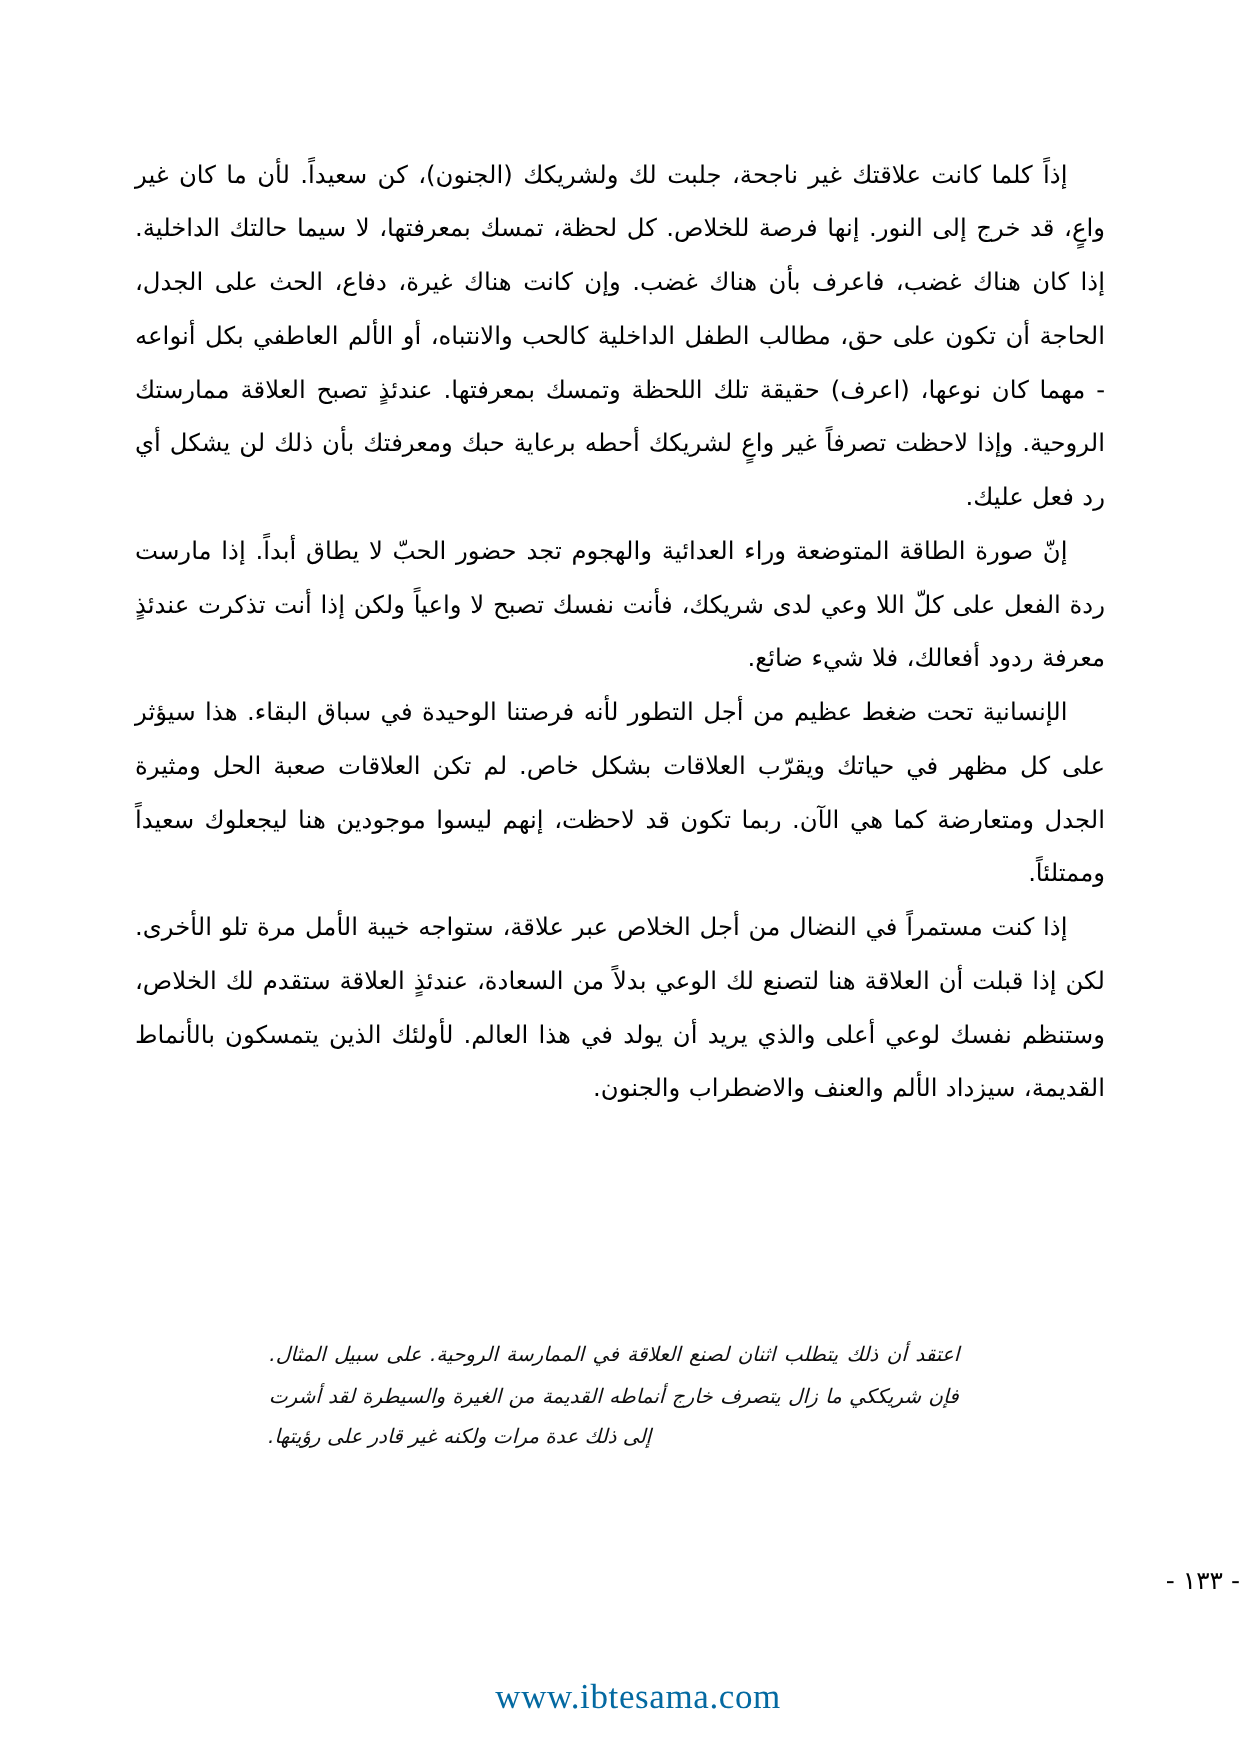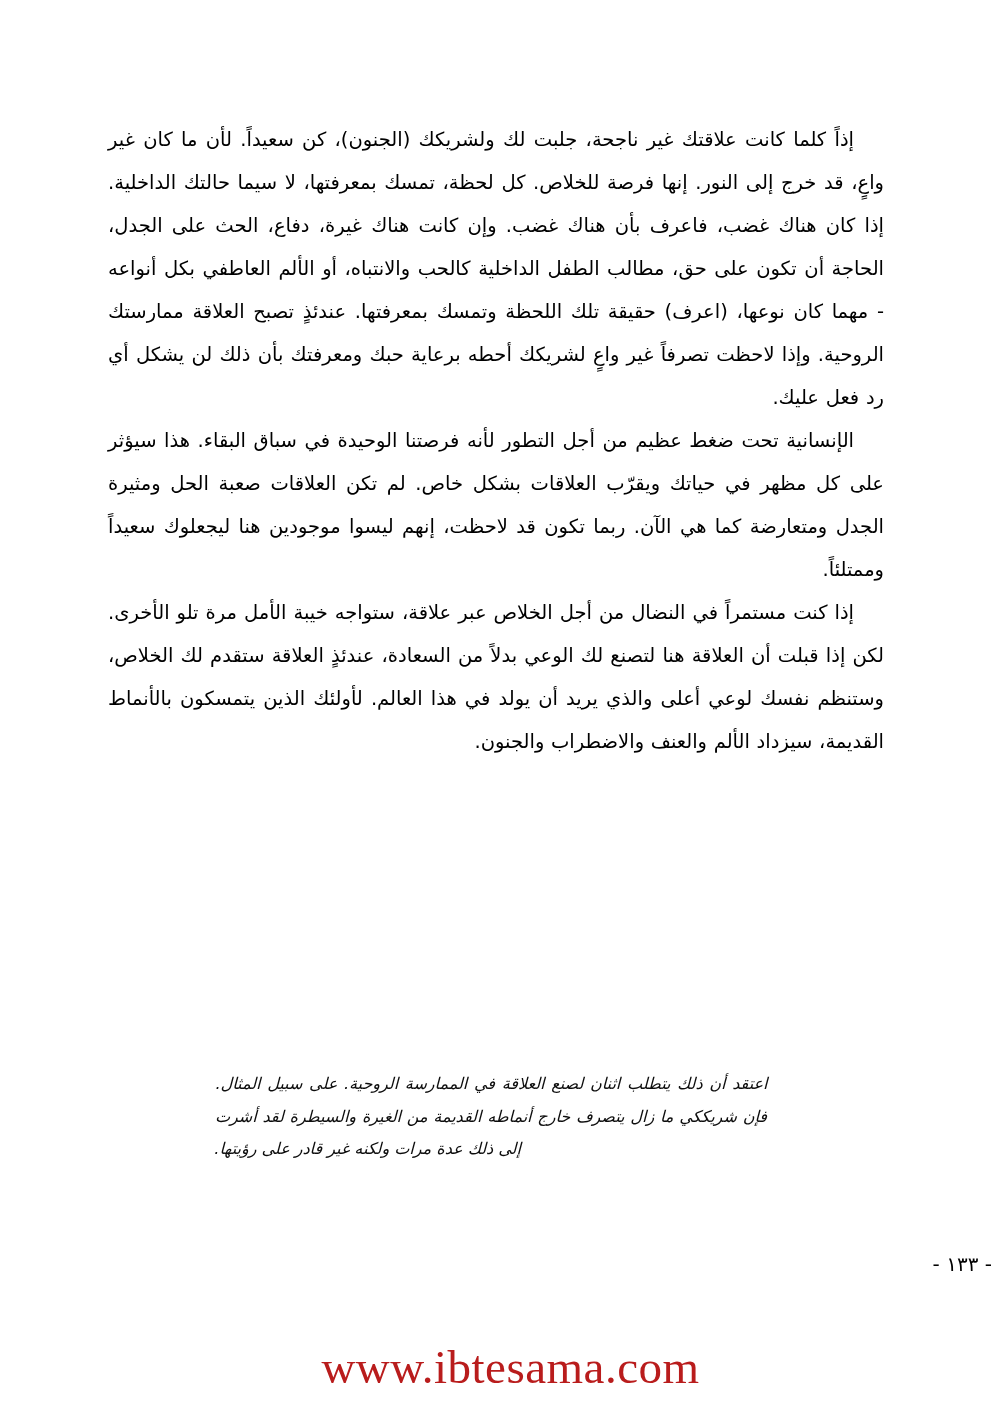--- a/index.html
+++ b/index.html
@@ -80,35 +80,36 @@
   }
 
   .watermark {
     position: absolute;
     top: 1344px;
     left: 0;
     right: 0;
     text-align: center;
     direction: ltr;
     font-family: "Liberation Serif", "DejaVu Serif", serif;
-    font-size: 47px;
-    color: #b91c1c;
+    font-size: 28px;
+    color: #0369a1;
     letter-spacing: 0.5px;
     line-height: 1;
     white-space: nowrap;
     margin-left: 29px;
   }
 </style>
 </head>
 <body>
 
 <div class="page">
 
   <div class="content">
     <p class="para">إذاً كلما كانت علاقتك غير ناجحة، جلبت لك ولشريكك (الجنون)، كن سعيداً. لأن ما كان غير واعٍ، قد خرج إلى النور. إنها فرصة للخلاص. كل لحظة، تمسك بمعرفتها، لا سيما حالتك الداخلية. إذا كان هناك غضب، فاعرف بأن هناك غضب. وإن كانت هناك غيرة، دفاع، الحث على الجدل، الحاجة أن تكون على حق، مطالب الطفل الداخلية كالحب والانتباه، أو الألم العاطفي بكل أنواعه - مهما كان نوعها، (اعرف) حقيقة تلك اللحظة وتمسك بمعرفتها. عندئذٍ تصبح العلاقة ممارستك الروحية. وإذا لاحظت تصرفاً غير واعٍ لشريكك أحطه برعاية حبك ومعرفتك بأن ذلك لن يشكل أي رد فعل عليك.</p>
+    <p class="para">إنّ صورة الطاقة المتوضعة وراء العدائية والهجوم تجد حضور الحبّ لا يطاق أبداً. إذا مارست ردة الفعل على كلّ اللا وعي لدى شريكك، فأنت نفسك تصبح لا واعياً ولكن إذا أنت تذكرت عندئذٍ معرفة ردود أفعالك، فلا شيء ضائع.</p>
     <p class="para">الإنسانية تحت ضغط عظيم من أجل التطور لأنه فرصتنا الوحيدة في سباق البقاء. هذا سيؤثر على كل مظهر في حياتك ويقرّب العلاقات بشكل خاص. لم تكن العلاقات صعبة الحل ومثيرة الجدل ومتعارضة كما هي الآن. ربما تكون قد لاحظت، إنهم ليسوا موجودين هنا ليجعلوك سعيداً وممتلئاً.</p>
     <p class="para">إذا كنت مستمراً في النضال من أجل الخلاص عبر علاقة، ستواجه خيبة الأمل مرة تلو الأخرى. لكن إذا قبلت أن العلاقة هنا لتصنع لك الوعي بدلاً من السعادة، عندئذٍ العلاقة ستقدم لك الخلاص، وستنظم نفسك لوعي أعلى والذي يريد أن يولد في هذا العالم. لأولئك الذين يتمسكون بالأنماط القديمة، سيزداد الألم والعنف والاضطراب والجنون.</p>
   </div>
 
   <div class="note">
     <p class="note-text">اعتقد أن ذلك يتطلب اثنان لصنع العلاقة في الممارسة الروحية. على سبيل المثال. فإن شريككي ما زال يتصرف خارج أنماطه القديمة من الغيرة والسيطرة لقد أشرت إلى ذلك عدة مرات ولكنه غير قادر على رؤيتها.</p>
   </div>
 
   <div class="page-number">- ١٣٣ -</div>
 

